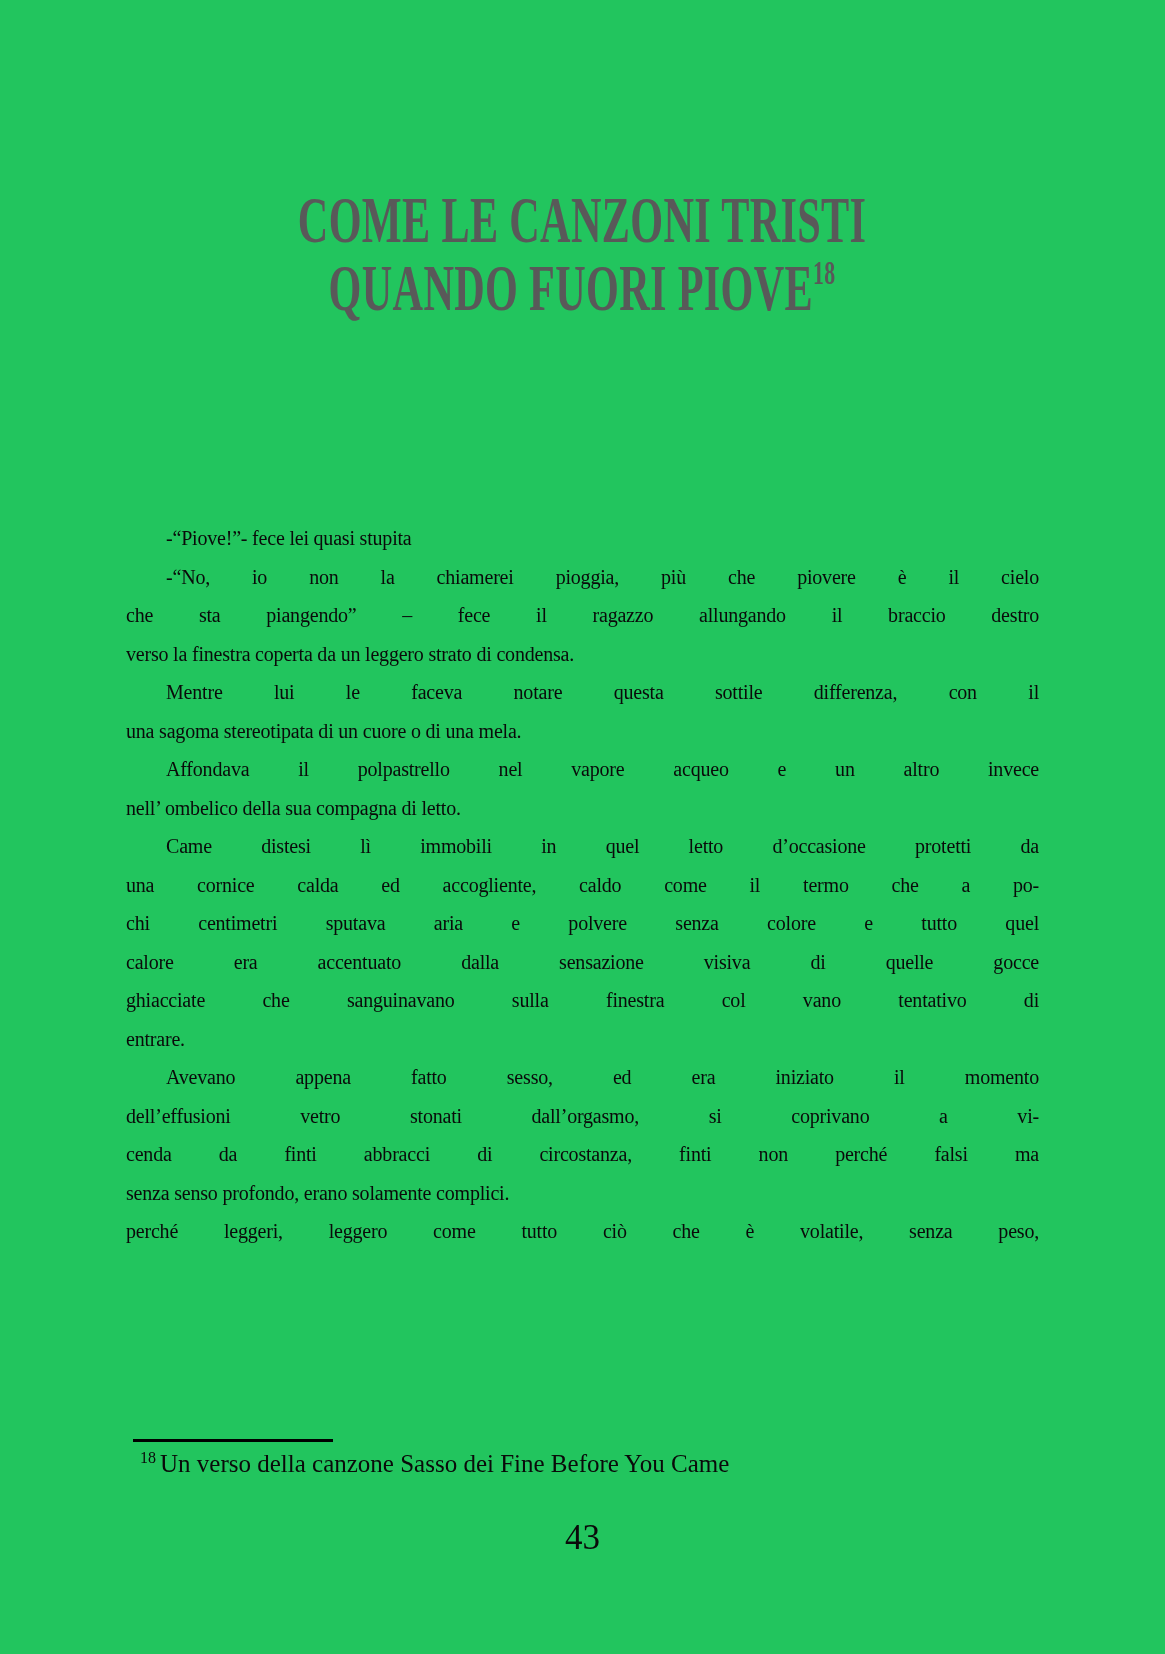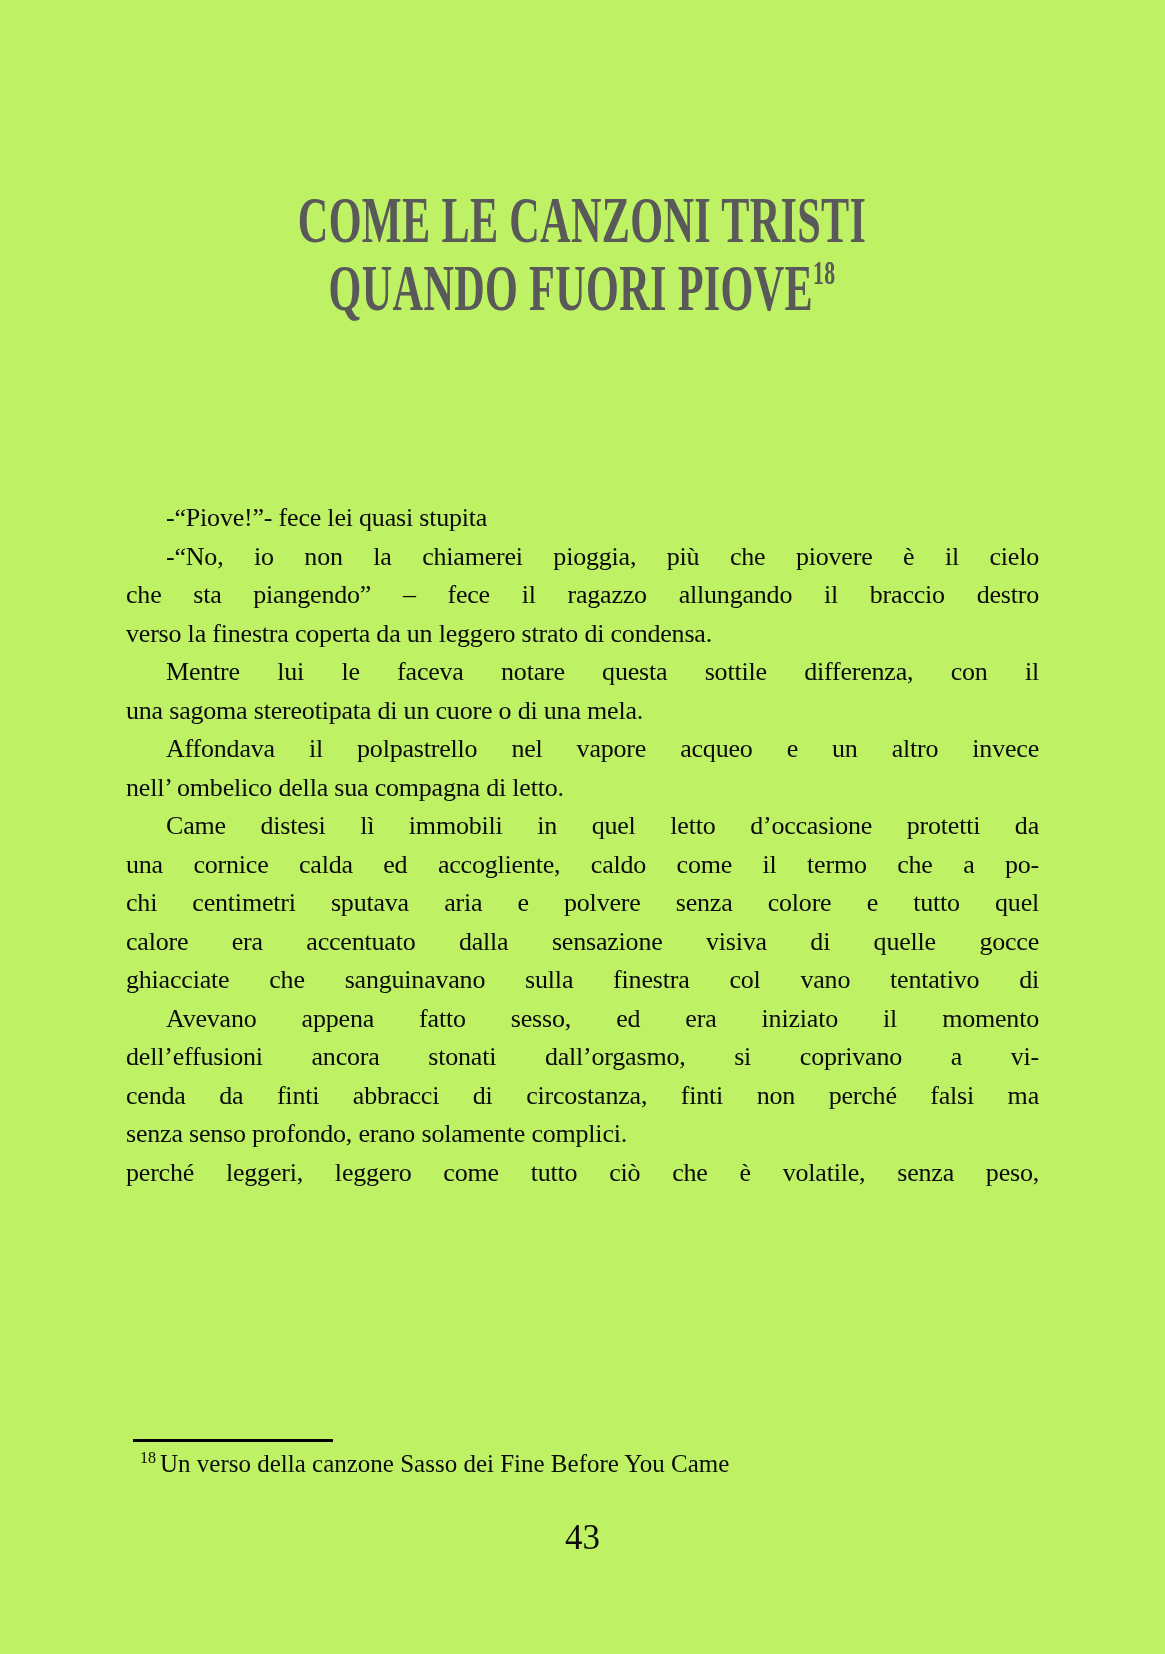--- a/index.html
+++ b/index.html
@@ -1,19 +1,19 @@
 <!DOCTYPE html>
 <html><head>
 <meta charset="utf-8">
 <style>
   html,body{margin:0;padding:0;background:#e8e8e8;}
   .page{
     position:relative;
     width:1165px;height:1654px;
-    background:#bef264;
+    background:#22c55e;
     margin:0 auto;
     font-family:"Liberation Serif", serif;
     color:#000;
     overflow:hidden;
   }
   
   .chapter-title{
     position:absolute;top:186px;left:0;width:100%;
     text-align:center;
     color:#595959;
@@ -29,22 +29,22 @@
     white-space:nowrap;
     letter-spacing:0.5px;
   }
   .title-sup{
     font-size:34px;
     vertical-align:26px;
     line-height:0;
   }
   
   .body-text{
-    position:absolute;top:499px;left:126px;width:913px;
-    font-size:26px;
+    position:absolute;top:519px;left:126px;width:913px;
+    font-size:20px;
     line-height:38.5px;
     letter-spacing:-0.2px;
     color:#0a0a0a;
   }
   .para{margin:0;padding:0;}
   .line{
     text-align:justify;
     text-align-last:justify;
     hyphens:none;
   }
@@ -103,24 +103,25 @@
       <div class="para">
         <div class="line first">Affondava il polpastrello nel vapore acqueo e un altro invece</div>
         <div class="line last">nell’ ombelico della sua compagna di letto.</div>
       </div>
       <div class="para">
         <div class="line first">Came distesi lì immobili in quel letto d’occasione protetti da</div>
         <div class="line">una cornice calda ed accogliente, caldo come il termo che a po-</div>
         <div class="line">chi centimetri sputava aria e polvere senza colore e tutto quel</div>
         <div class="line">calore era accentuato dalla sensazione visiva di quelle gocce</div>
         <div class="line">ghiacciate che sanguinavano sulla finestra col vano tentativo di</div>
+        <div class="line last">entrare.</div>
       </div>
       <div class="para">
         <div class="line first">Avevano appena fatto sesso, ed era iniziato il momento</div>
-        <div class="line">dell’effusioni ancora stonati dall’orgasmo, si coprivano a vi-</div>
+        <div class="line">dell’effusioni vetro stonati dall’orgasmo, si coprivano a vi-</div>
         <div class="line">cenda da finti abbracci di circostanza, finti non perché falsi ma</div>
         <div class="line last">senza senso profondo, erano solamente complici.</div>
         <div class="line">perché leggeri, leggero come tutto ciò che è volatile, senza peso,</div>
       </div>
     </main>
 
   <div class="footnote-rule"></div>
 
   <footer class="footnote">
     <sup>18</sup><span>Un verso della canzone Sasso dei Fine Before You Came</span>

